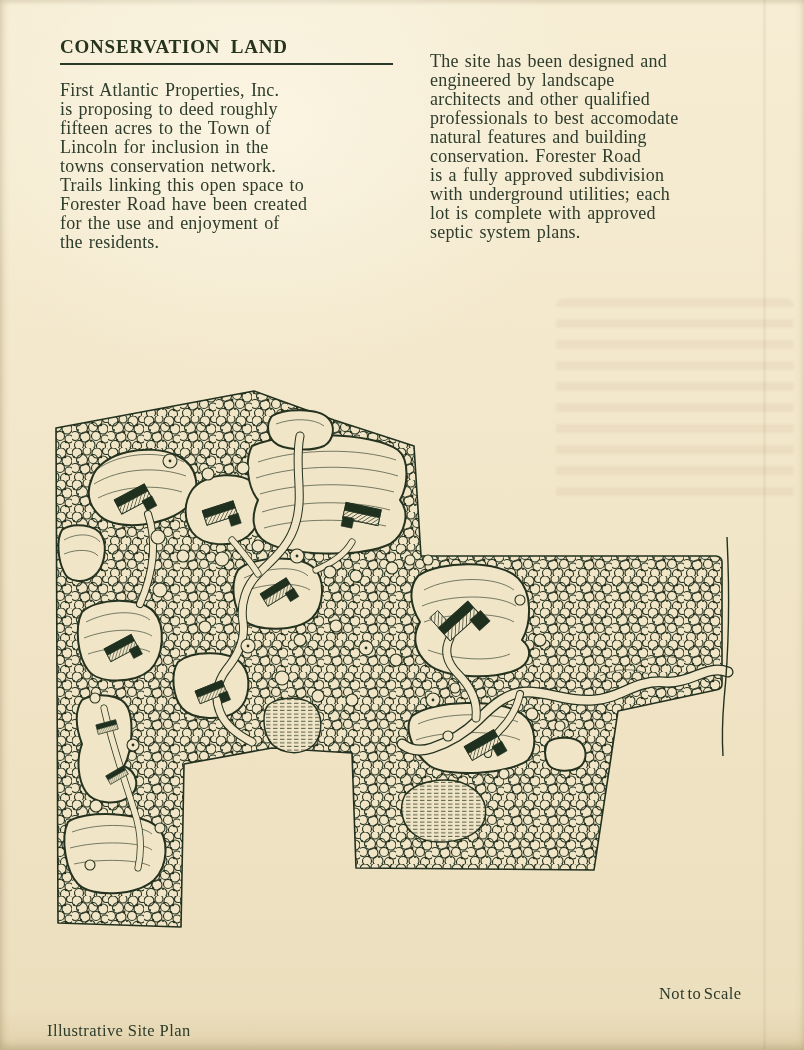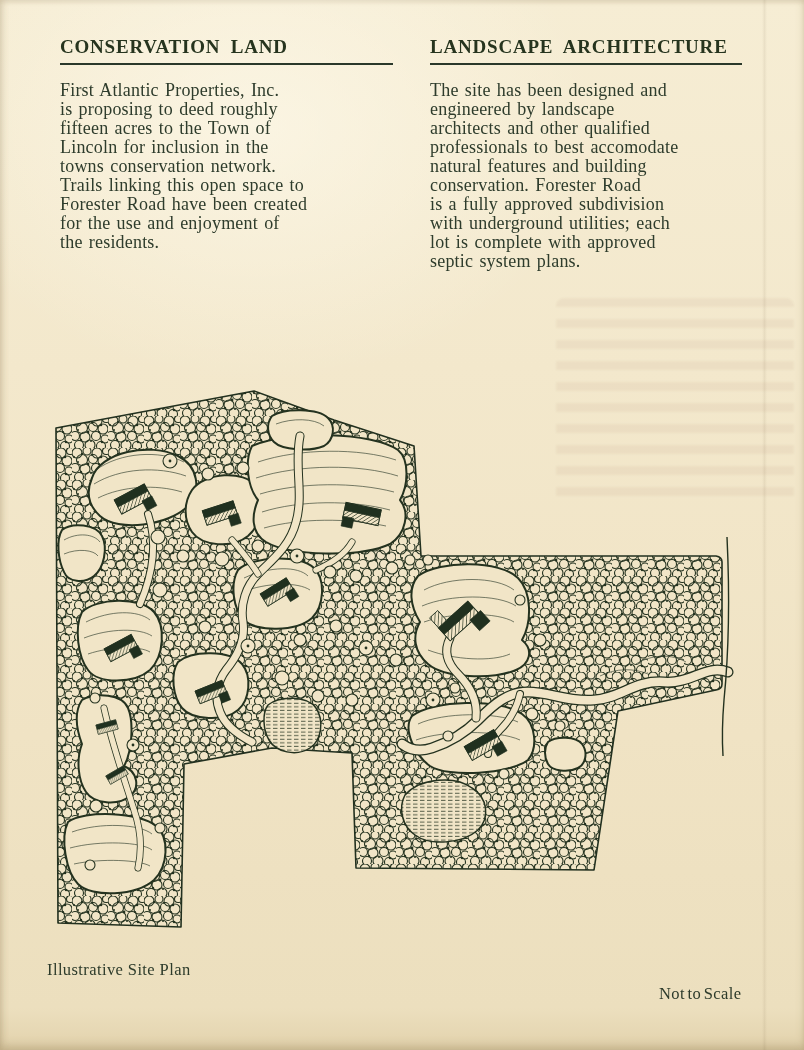--- a/index.html
+++ b/index.html
@@ -44,21 +44,21 @@
   .plan .tree{fill:#f1e5c7;stroke:#24321f;stroke-width:1.1;}
   .plan .tdot{fill:#24321f;}
   .plan .roadU{fill:none;stroke:#24321f;stroke-linecap:round;}
   .plan .roadO{fill:none;stroke:#f1e5c7;stroke-linecap:round;}
   .plan .pond{fill:url(#pondHatch);stroke:#24321f;stroke-width:1.5;}
   .plan .hbase{fill:#f1e5c7;stroke:#20301f;stroke-width:1;}
   .plan .hdark{fill:#20301f;stroke:#20301f;stroke-width:.6;}
   .plan .hhatch{fill:url(#roofHatch);stroke:#20301f;stroke-width:.8;}
   .plan .exroad{fill:none;stroke:#24321f;stroke-width:1.4;}
   .cap{position:absolute;font-size:16.5px;letter-spacing:.4px;color:#2d3b2b;}
-  .capL{left:47px;top:960px;}
+  .capL{left:47px;top:1021px;}
   .capR{left:659px;top:984px;word-spacing:-2px;}
 </style>
 </head>
 <body>
 
 <div class="page">
 
   <div class="ghost"></div>
 
   <section class="col col1">
@@ -68,21 +68,20 @@
 fifteen acres to the Town of
 Lincoln for inclusion in the
 towns conservation network.
 Trails linking this open space to
 Forester Road have been created
 for the use and enjoyment of
 the residents.</p>
   </section>
 
   <section class="col col2">
-    <h2 class="hd hd2">LANDSCAPE ARCHITECTURE</h2>
     <p class="bodytxt">The site has been designed and
 engineered by landscape
 architects and other qualified
 professionals to best accomodate
 natural features and building
 conservation. Forester Road
 is a fully approved subdivision
 with underground utilities; each
 lot is complete with approved
 septic system plans.</p>

